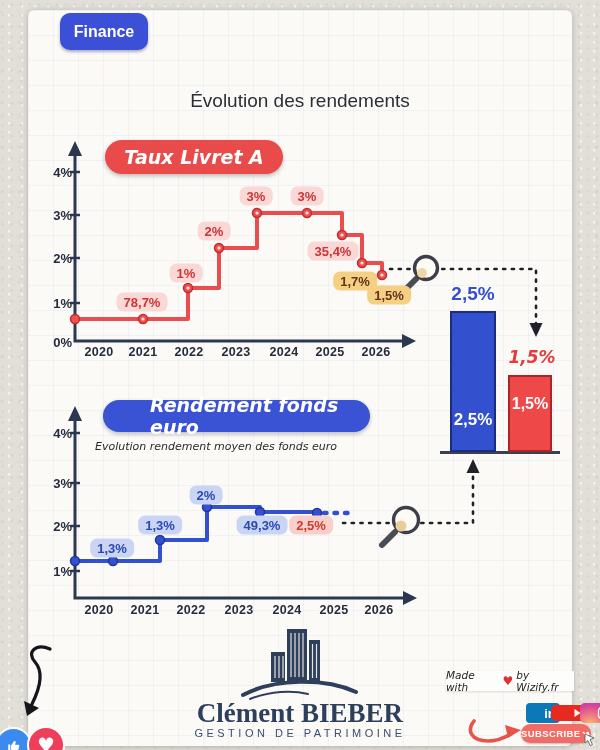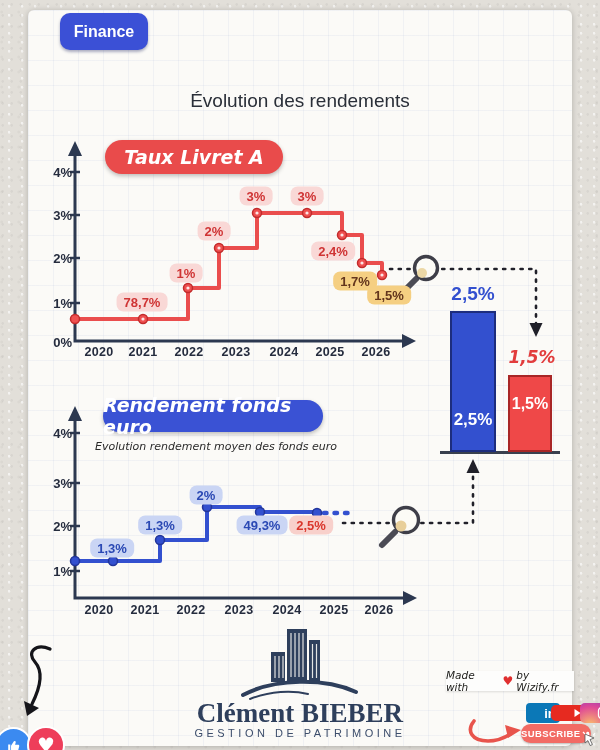--- a/index.html
+++ b/index.html
@@ -50,42 +50,42 @@
 </head>
 <body>
 
 <div class="page">
   <div class="card"></div>
 
   <div class="badge-cat">Finance</div>
   <div class="subtitle">Évolution des rendements</div>
 
   <div class="chartbadge hand" style="left:105px;top:140px;width:178px;height:34px;border-radius:17px;background:#e94b4b;">Taux Livret A</div>
-  <div class="chartbadge hand" style="left:103px;top:400px;width:220px;height:32px;border-radius:16px;background:#3a52d4;">Rendement fonds euro</div>
+  <div class="chartbadge hand" style="left:103px;top:400px;width:220px;height:32px;border-radius:16px;background:#3a52d4;padding-left:47px;">Rendement fonds euro</div>
   <div class="hand" style="position:absolute;left:216px;top:446px;transform:translate(-50%,-50%);font-size:11px;font-weight:500;color:#2a2a2a;z-index:5;white-space:nowrap;">Evolution rendement moyen des fonds euro</div>
 
   <span class="ytick" style="left:72px;top:172px;">4%</span>
   <span class="ytick" style="left:72px;top:215px;">3%</span>
   <span class="ytick" style="left:72px;top:258px;">2%</span>
   <span class="ytick" style="left:72px;top:303px;">1%</span>
   <span class="ytick" style="left:72px;top:342px;">0%</span>
   <span class="xtick" style="left:99px;top:352px;">2020</span>
   <span class="xtick" style="left:143px;top:352px;">2021</span>
   <span class="xtick" style="left:189px;top:352px;">2022</span>
   <span class="xtick" style="left:236px;top:352px;">2023</span>
   <span class="xtick" style="left:284px;top:352px;">2024</span>
   <span class="xtick" style="left:330px;top:352px;">2025</span>
   <span class="xtick" style="left:376px;top:352px;">2026</span>
 
   <span class="pl pink" style="left:142px;top:302px;">78,7%</span>
   <span class="pl pink" style="left:186px;top:273px;">1%</span>
   <span class="pl pink" style="left:214px;top:231px;">2%</span>
   <span class="pl pink" style="left:256px;top:196px;">3%</span>
   <span class="pl pink" style="left:307px;top:196px;">3%</span>
-  <span class="pl pink" style="left:333px;top:251px;">2,4%</span>
+  <span class="pl pink" style="left:333px;top:251px;">35,4%</span>
   <span class="pl yellow" style="left:355px;top:281px;">1,7%</span>
   <span class="pl yellow" style="left:389px;top:295px;">1,5%</span>
 
   <span class="ytick" style="left:72px;top:433px;">4%</span>
   <span class="ytick" style="left:72px;top:483px;">3%</span>
   <span class="ytick" style="left:72px;top:526px;">2%</span>
   <span class="ytick" style="left:72px;top:571px;">1%</span>
   <span class="xtick" style="left:99px;top:610px;">2020</span>
   <span class="xtick" style="left:145px;top:610px;">2021</span>
   <span class="xtick" style="left:191px;top:610px;">2022</span>

